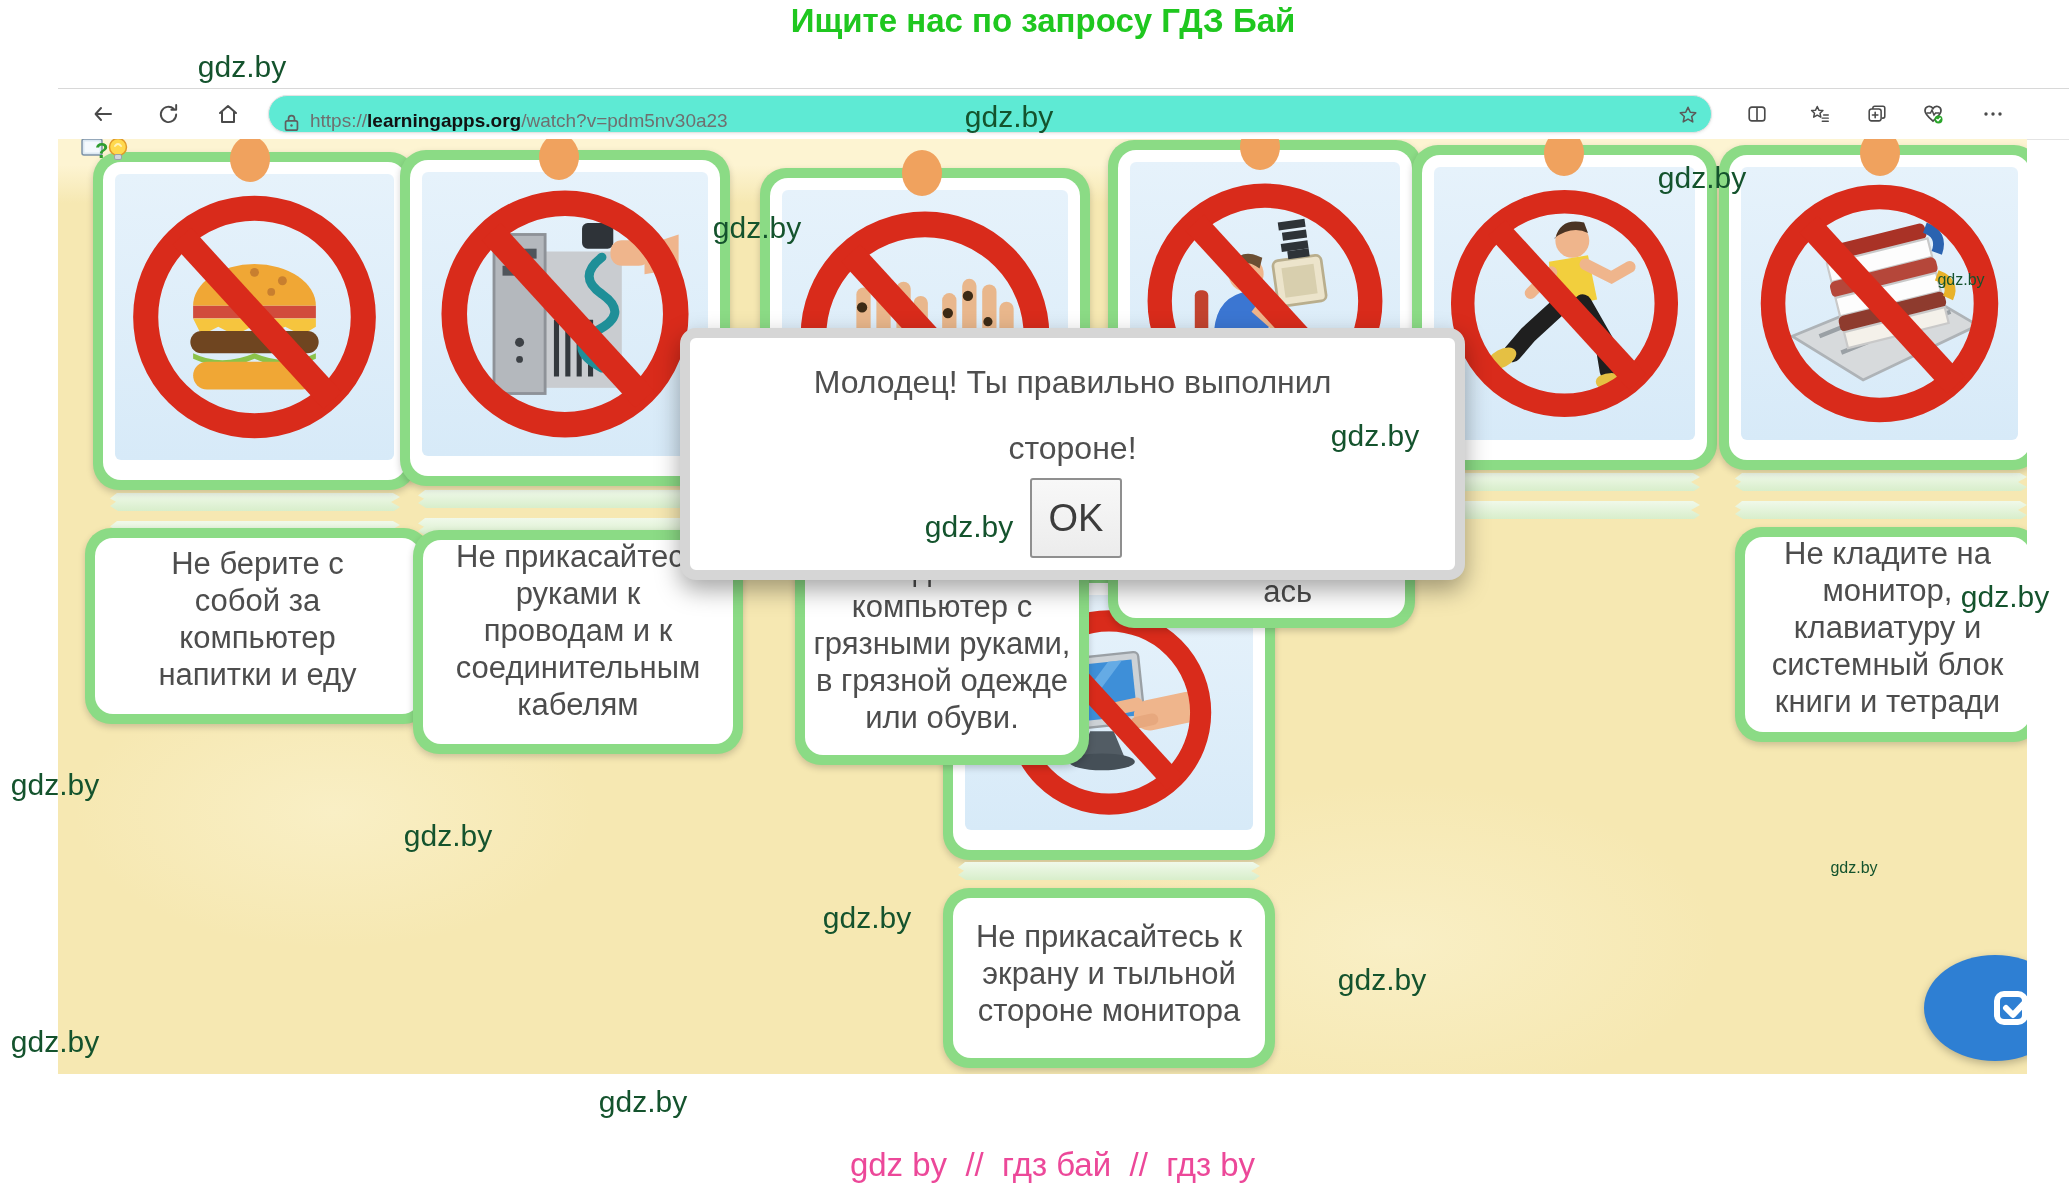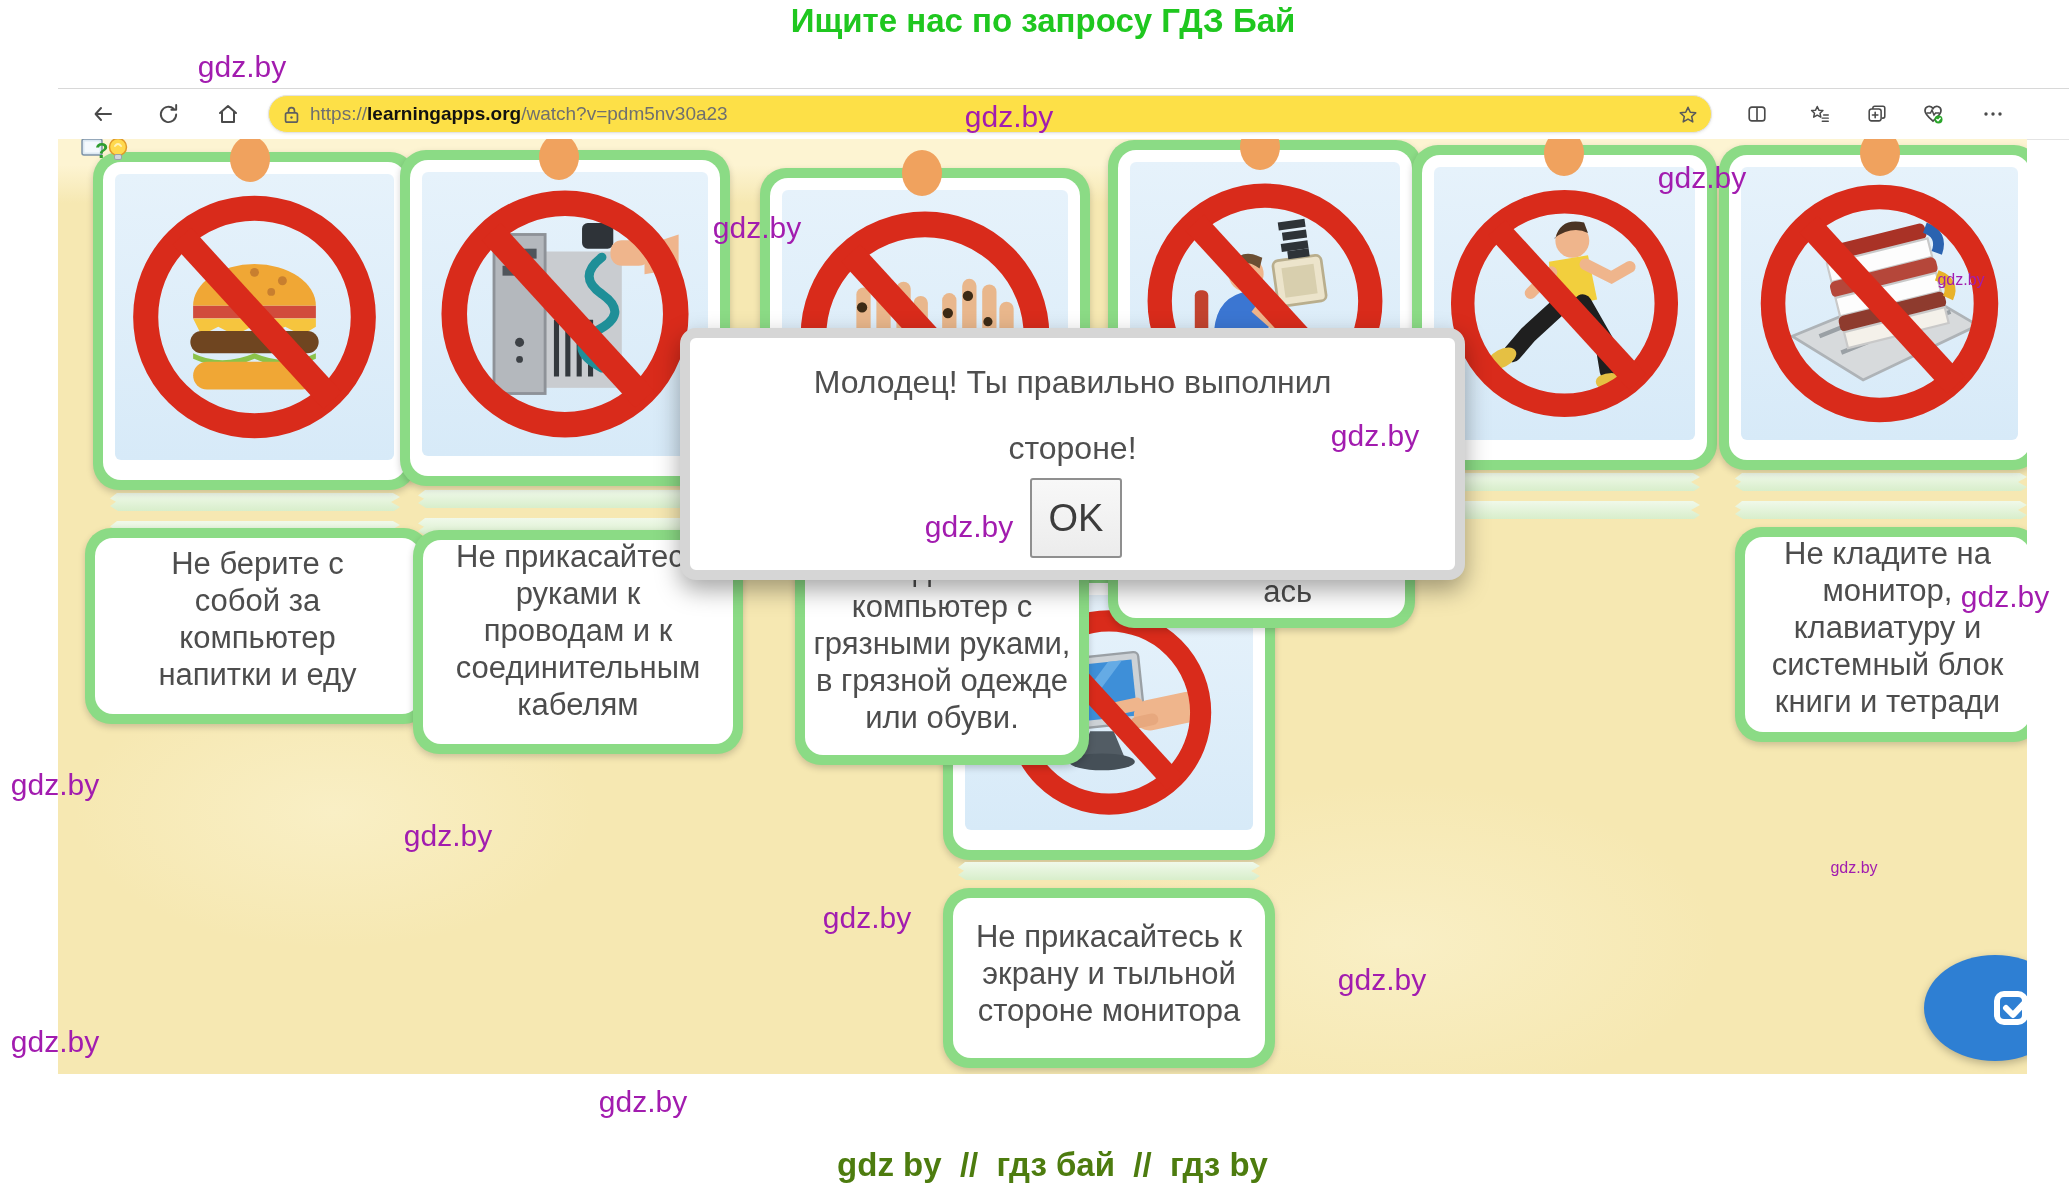--- a/index.html
+++ b/index.html
@@ -1,31 +1,31 @@
 <!DOCTYPE html>
 <html><head>
 <meta charset="utf-8">
 <style>
   html,body{margin:0;padding:0;background:#ffffff;width:2069px;height:1183px;overflow:hidden;
     font-family:"Liberation Sans", sans-serif;position:relative;}
   .abs{position:absolute;padding-left:36px;}
 
   
   .top-title{left:0;right:19px;top:2px;text-align:center;font-size:33px;font-weight:600;color:#1fc71f;z-index:5;}
-  .footer-text{left:0;right:0;top:1146px;text-align:center;font-size:33px;font-weight:700;color:#4d7c0f;white-space:pre;z-index:5;}
-
-  .wm{position:absolute;color:#a21caf;font-size:30px;font-weight:500;transform:translate(-50%,-50%);z-index:50;white-space:nowrap;}
+  .footer-text{left:0;right:0;top:1146px;text-align:center;font-size:33px;font-weight:400;color:#ec4899;white-space:pre;z-index:5;}
+
+  .wm{position:absolute;color:#14532d;font-size:30px;font-weight:500;transform:translate(-50%,-50%);z-index:50;white-space:nowrap;}
   .wm.small{font-size:16px;}
 
   
   .browser{left:58px;top:88px;width:1992px;height:986px;background:#fff;z-index:1;}
   .toolbar{position:absolute;left:0;top:0;width:100%;height:50px;background:#fff;border-top:1px solid #d8d8d8;border-bottom:1px solid #e4e4e4;}
   .navbtn{position:absolute;top:8px;width:34px;height:34px;display:flex;align-items:center;justify-content:center;border-radius:6px;cursor:pointer;}
-  .urlpill{position:absolute;left:210px;top:6px;width:1444px;height:38px;background:#fde047;border:1px solid #e3e3e3;
-    border-radius:20px;box-shadow:0 1px 3px rgba(0,0,0,.08);display:flex;align-items:center;padding:0 14px;box-sizing:border-box;}
+  .urlpill{position:absolute;left:210px;top:6px;width:1444px;height:38px;background:#5eead4;border:1px solid #e3e3e3;
+    border-radius:20px;box-shadow:0 1px 3px rgba(0,0,0,.08);display:flex;align-items:flex-end;padding:0 14px;box-sizing:border-box;}
   .urltext{font-size:19px;color:#6f6f6f;margin-left:10px;white-space:nowrap;}
   .urltext b{color:#111;font-weight:700;}
   .pillstar{position:absolute;right:12px;top:8px;}
 
   
   .content{position:absolute;left:0;top:51px;width:1969px;height:935px;overflow:hidden;
     background:
       radial-gradient(ellipse 420px 220px at 14% 72%, #f9efc5 0%, rgba(249,239,197,0) 62%),
       radial-gradient(ellipse 520px 260px at 68% 86%, #f9efc5 0%, rgba(249,239,197,0) 62%),
       linear-gradient(#fdf4d2 0px, #fdf4d2 26px, #f6e8b2 64px, #f6e8b2 100%);}

